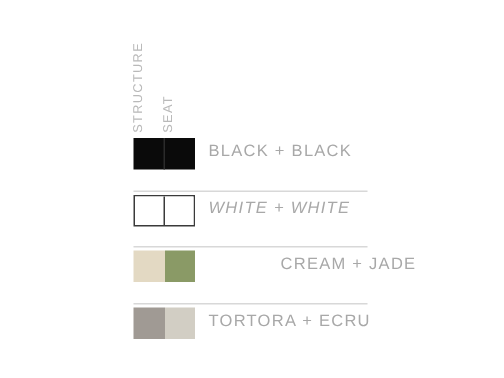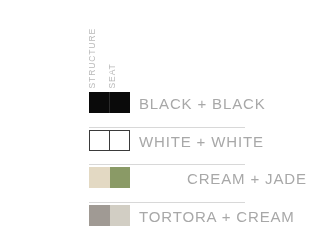--- a/index.html
+++ b/index.html
@@ -77,21 +77,21 @@
     box-sizing: border-box;
   }
   .swatch.divided .half:first-child {
     border-right: 1px solid #2b2b2b;
     box-sizing: border-box;
   }
   .row-label {
     position: absolute;
     left: 50px;
     top: 5px;
-    font-size: 15px;
+    font-size: 11px;
     letter-spacing: 0.85px;
     color: #a8a8a8;
     white-space: nowrap;
   }
   .divider {
     position: absolute;
     left: 0;
     bottom: 0;
     width: 156px;
     height: 1px;
@@ -117,35 +117,35 @@
       </div>
       <div class="row-label" style="color: rgb(168, 168, 168);">BLACK + BLACK</div>
       <div class="divider" style="background: rgb(216, 216, 216);"></div>
     </div>
 
     <div class="legend-row">
       <div class="swatch bordered">
         <div class="half" style="background: rgb(255, 255, 255);"></div>
         <div class="half" style="background: rgb(255, 255, 255);"></div>
       </div>
-      <div class="row-label" style="color: rgb(168, 168, 168);">WHITE + WHITE</div>
+      <div class="row-label" style="color: rgb(168, 168, 168); font-style: italic;">WHITE + WHITE</div>
       <div class="divider" style="background: rgb(216, 216, 216);"></div>
     </div>
 
     <div class="legend-row">
       <div class="swatch">
         <div class="half" style="background: rgb(227, 217, 195);"></div>
         <div class="half" style="background: rgb(138, 154, 102);"></div>
       </div>
       <div class="row-label" style="color: rgb(168, 168, 168); margin-left: 48px;">CREAM + JADE</div>
       <div class="divider" style="background: rgb(216, 216, 216);"></div>
     </div>
 
     <div class="legend-row">
       <div class="swatch">
         <div class="half" style="background: rgb(160, 154, 148);"></div>
         <div class="half" style="background: rgb(210, 206, 196);"></div>
       </div>
-      <div class="row-label" style="color: rgb(168, 168, 168);">TORTORA + CREAM</div>
+      <div class="row-label" style="color: rgb(168, 168, 168);">TORTORA + ECRU</div>
     </div>
 
   </div>
 </div>
 
 </body></html>

